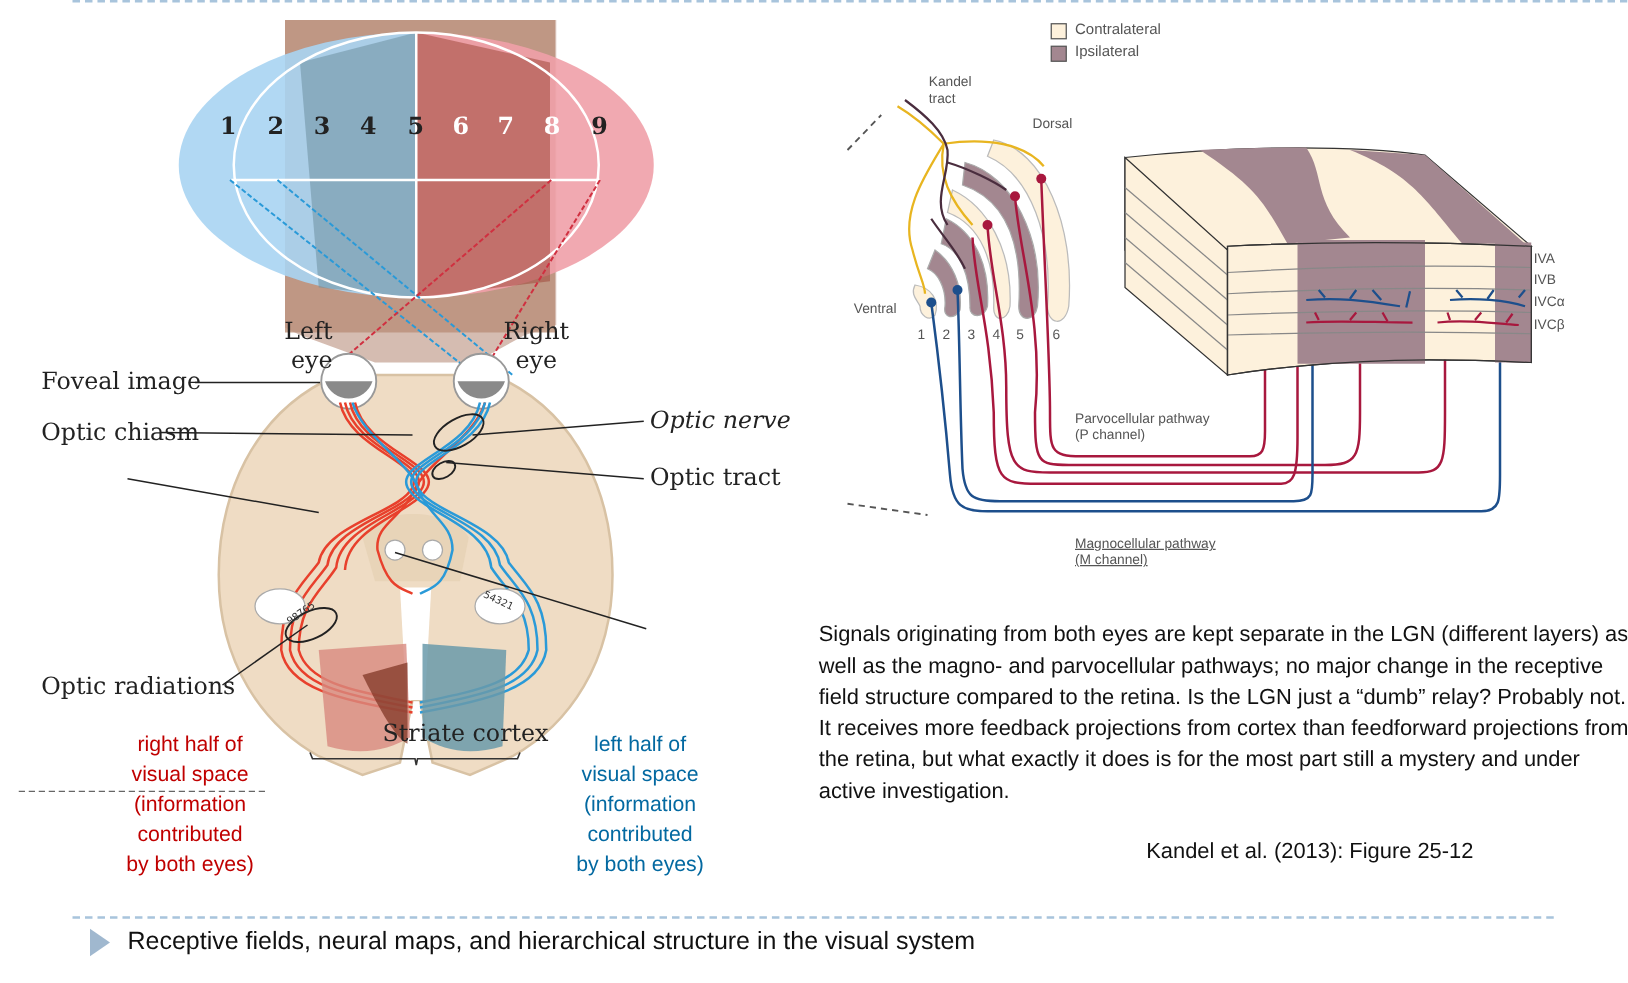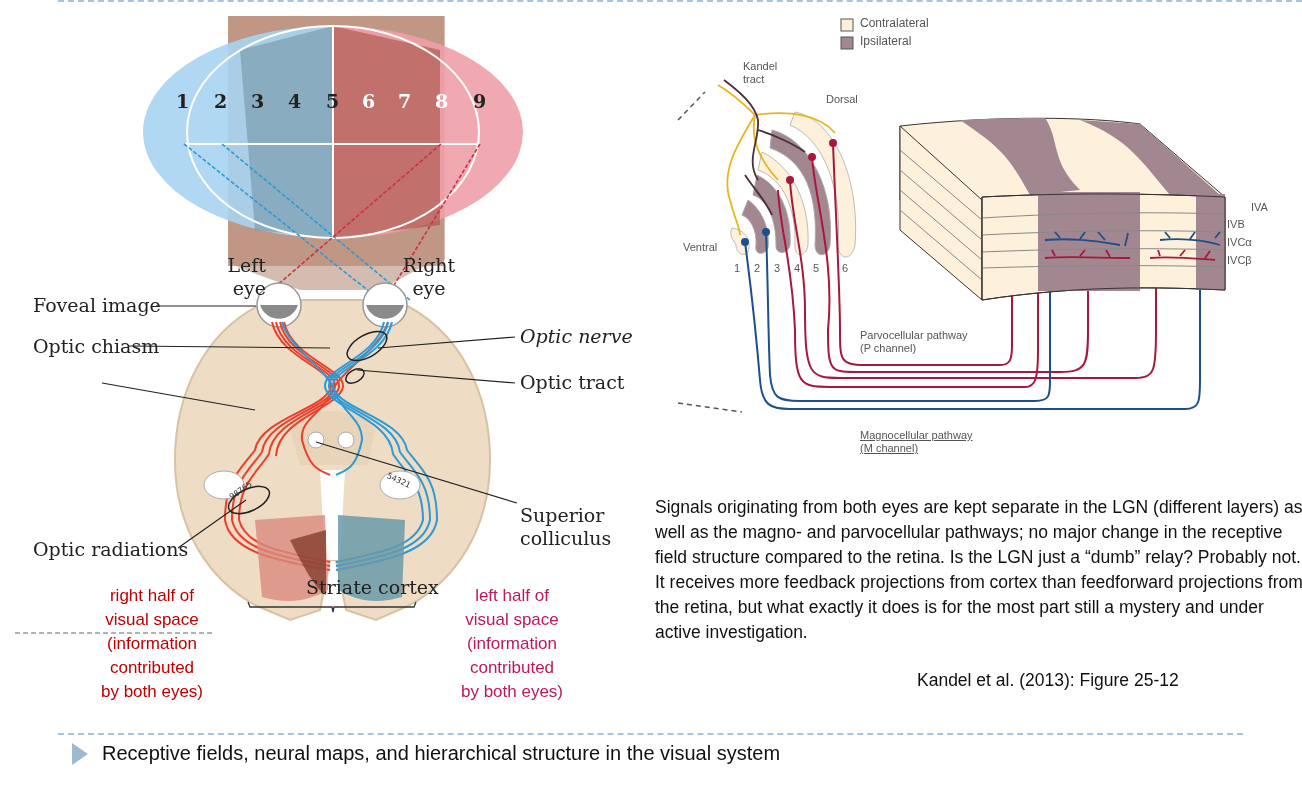--- a/index.html
+++ b/index.html
@@ -4,21 +4,21 @@
 <style>
   html,body{margin:0;padding:0;background:#fff;}
   body{width:1302px;height:786px;position:relative;overflow:hidden;font-family:"DejaVu Sans",sans-serif;}
   .abs{position:absolute;}
   .dash-top{position:absolute;left:58px;top:0;width:1244px;border-top:2px dashed #a8c4dc;}
   .dash-bottom{position:absolute;left:58px;top:733px;width:1185px;border-top:2px dashed #a8c4dc;}
   .lbl{position:absolute;font-family:"DejaVu Serif",serif;font-size:19px;color:#222;white-space:nowrap;line-height:23px;}
   .num{position:absolute;font-family:"DejaVu Serif",serif;font-weight:bold;font-size:19px;color:#222;}
   .sans-s{position:absolute;font-family:"Liberation Sans",sans-serif;font-size:11px;color:#555;line-height:13px;white-space:nowrap;}
   .caption-red{position:absolute;font-family:"Liberation Sans",sans-serif;font-size:17px;color:#c00000;text-align:center;line-height:24px;}
-  .caption-blue{position:absolute;font-family:"Liberation Sans",sans-serif;font-size:17px;color:#be185d;text-align:center;line-height:24px;}
+  .caption-blue{position:absolute;font-family:"Liberation Sans",sans-serif;font-size:17px;color:#0369a1;text-align:center;line-height:24px;}
   .para{position:absolute;left:655px;top:495px;width:650px;font-family:"Liberation Sans",sans-serif;font-size:17.5px;line-height:25px;color:#111;}
   .cite{position:absolute;left:917px;top:670px;font-family:"Liberation Sans",sans-serif;font-size:17.5px;color:#111;}
   .bullet-row{position:absolute;left:72px;top:742px;display:flex;align-items:center;}
   .bullet-tri{width:0;height:0;border-top:11px solid transparent;border-bottom:11px solid transparent;border-left:16px solid #a0b8cf;margin-right:14px;}
   .bullet-text{font-family:"Liberation Sans",sans-serif;font-size:20px;color:#111;}
 </style>
 </head>
 <body>
 
 <div class="dash-top"></div>
@@ -109,24 +109,20 @@
   </div>
   <div class="lbl" style="left:400px;top:254px;text-align:center;width:58px;">
     <div>Right</div>
     <div>eye</div>
   </div>
 
   <span class="lbl" style="left:33px;top:294px;">Foveal image</span>
   <span class="lbl" style="left:33px;top:335px;">Optic chiasm</span>
   <span class="lbl" style="left:520px;top:325px;font-style:italic;">Optic nerve</span>
   <span class="lbl" style="left:520px;top:371px;">Optic tract</span>
-  <div class="lbl" style="left:520px;top:504px;">
-    <div>Superior</div>
-    <div>colliculus</div>
-  </div>
   <span class="lbl" style="left:33px;top:538px;">Optic radiations</span>
   <span class="lbl" style="left:270px;top:576px;margin-left:36px;">Striate cortex</span>
 
   <span class="abs" style="left:228px;top:486px;font-size:8px;color:#333;transform:rotate(-35deg);">98765</span>
   <span class="abs" style="left:386px;top:476px;font-size:8px;color:#333;transform:rotate(25deg);">54321</span>
 </div>
 
 <div class="caption-red" style="left:72px;top:584px;width:160px;">
   <div>right half of</div>
   <div>visual space</div>
@@ -226,21 +222,21 @@
     <div>tract</div>
   </div>
   <span class="sans-s" style="left:166px;top:93px;">Dorsal</span>
   <span class="sans-s" style="left:23px;top:241px;">Ventral</span>
   <span class="sans-s" style="left:74px;top:262px;">1</span>
   <span class="sans-s" style="left:94px;top:262px;">2</span>
   <span class="sans-s" style="left:114px;top:262px;">3</span>
   <span class="sans-s" style="left:134px;top:262px;">4</span>
   <span class="sans-s" style="left:153px;top:262px;">5</span>
   <span class="sans-s" style="left:182px;top:262px;">6</span>
-  <span class="sans-s" style="left:567px;top:201px;padding-left:24px;">IVA</span>
+  <span class="sans-s" style="left:567px;top:201px;">IVA</span>
   <span class="sans-s" style="left:567px;top:218px;">IVB</span>
   <span class="sans-s" style="left:567px;top:236px;">IVCα</span>
   <span class="sans-s" style="left:567px;top:254px;">IVCβ</span>
   <div class="sans-s" style="left:200px;top:329px;">
     <div>Parvocellular pathway</div>
     <div>(P channel)</div>
   </div>
   <div class="sans-s" style="left:200px;top:429px;text-decoration:underline;">
     <div>Magnocellular pathway</div>
     <div>(M channel)</div>

